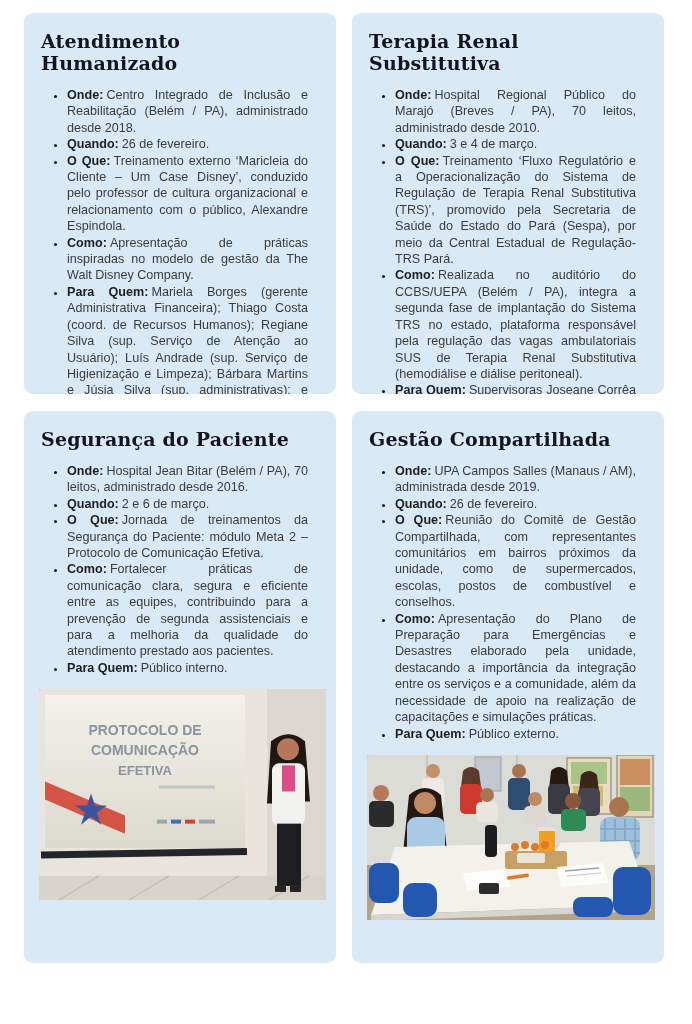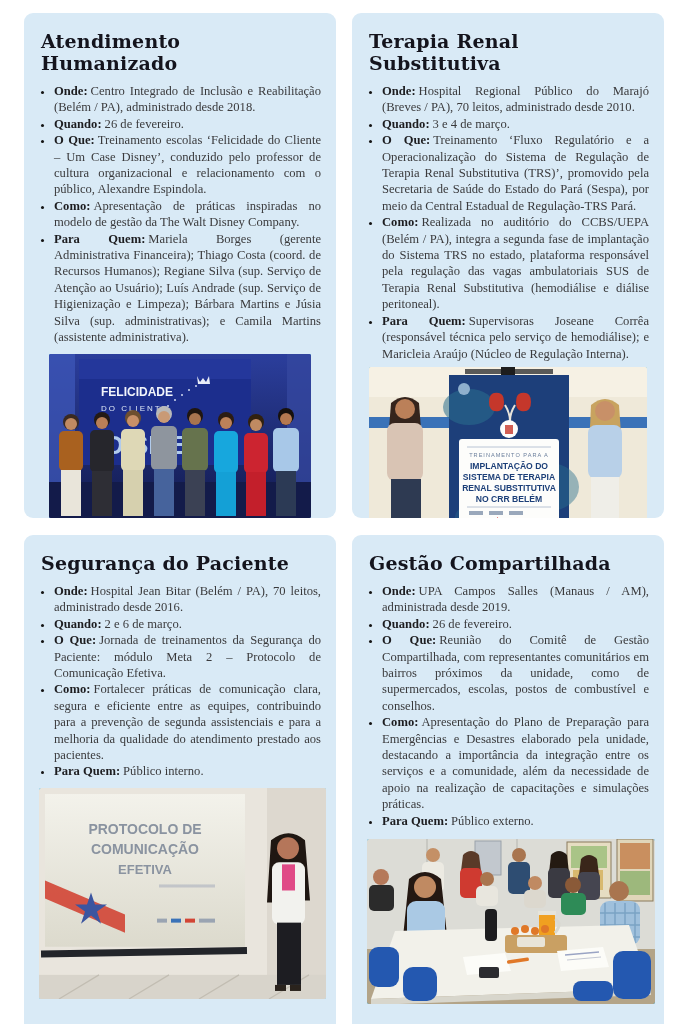--- a/index.html
+++ b/index.html
@@ -9,28 +9,28 @@
     -webkit-font-smoothing:antialiased;
   }
   .grid{
     display:grid;grid-template-columns:312px 312px;
     column-gap:16px;row-gap:17px;padding:13px 24px 0 24px;
   }
   .panel{
     background:#d9eaf6;border-radius:9px;box-sizing:border-box;
     padding:17px 15px 0 15px;overflow:hidden;
   }
-  .panel.tall{height:505px;}
+  .panel.tall{height:381px;}
   .panel.short{height:552px;}
   h2.card-title{
     font-family:"DejaVu Serif","Liberation Serif",serif;
     font-size:19px;line-height:22px;font-weight:bold;
     color:#14141d;margin:0 0 9px 2px;letter-spacing:.2px;
   }
-  ul.bullets{margin:0;padding-left:15px;font-family:Liberation Serif, serif;}
+  ul.bullets{margin:13px;padding-left:15px;}
   ul.bullets li{
     font-size:12.6px;line-height:16.4px;color:#3a3a3c;
     text-align:justify;
   }
   ul.bullets li::marker{color:#141414;font-size:11px;}
   .lbl{font-weight:bold;color:#1d1d20;margin-right:3px;}
   .photo{
     margin:8px auto 0 auto;overflow:hidden;border-radius:2px;
     position:relative;background:#0ea5e9;
   }
@@ -43,21 +43,21 @@
 </head>
 <body>
 
 <div class="grid">
 
   <section class="panel tall">
     <h2 class="card-title">Atendimento Humanizado</h2>
     <ul class="bullets">
       <li><span class="lbl">Onde:</span><span class="txt">Centro Integrado de Inclusão e Reabilitação (Belém / PA), administrado desde 2018.</span></li>
       <li><span class="lbl">Quando:</span><span class="txt">26 de fevereiro.</span></li>
-      <li><span class="lbl">O Que:</span><span class="txt">Treinamento escolas ‘Felicidade do Cliente – Um Case Disney’, conduzido pelo professor de cultura organizacional e relacionamento com o público, Alexandre Espindola.</span></li>
+      <li><span class="lbl">O Que:</span><span class="txt">Treinamento externo ‘Maricleia do Cliente – Um Case Disney’, conduzido pelo professor de cultura organizacional e relacionamento com o público, Alexandre Espindola.</span></li>
       <li><span class="lbl">Como:</span><span class="txt">Apresentação de práticas inspiradas no modelo de gestão da The Walt Disney Company.</span></li>
       <li><span class="lbl">Para Quem:</span><span class="txt">Mariela Borges (gerente Administrativa Financeira); Thiago Costa (coord. de Recursos Humanos); Regiane Silva (sup. Serviço de Atenção ao Usuário); Luís Andrade (sup. Serviço de Higienização e Limpeza); Bárbara Martins e Júsia Silva (sup. administrativas); e Camila Martins (assistente administrativa).</span></li>
     </ul>
     <div class="photo" id="photo-1">
       <svg width="100%" height="100%" viewBox="0 0 262 164" preserveAspectRatio="none">
         <defs>
           <linearGradient id="stage" x1="0" y1="0" x2="0" y2="1">
             <stop offset="0" stop-color="#2b3e9c"></stop>
               <stop offset="1" stop-color="#121a4e"></stop>
           </linearGradient>

